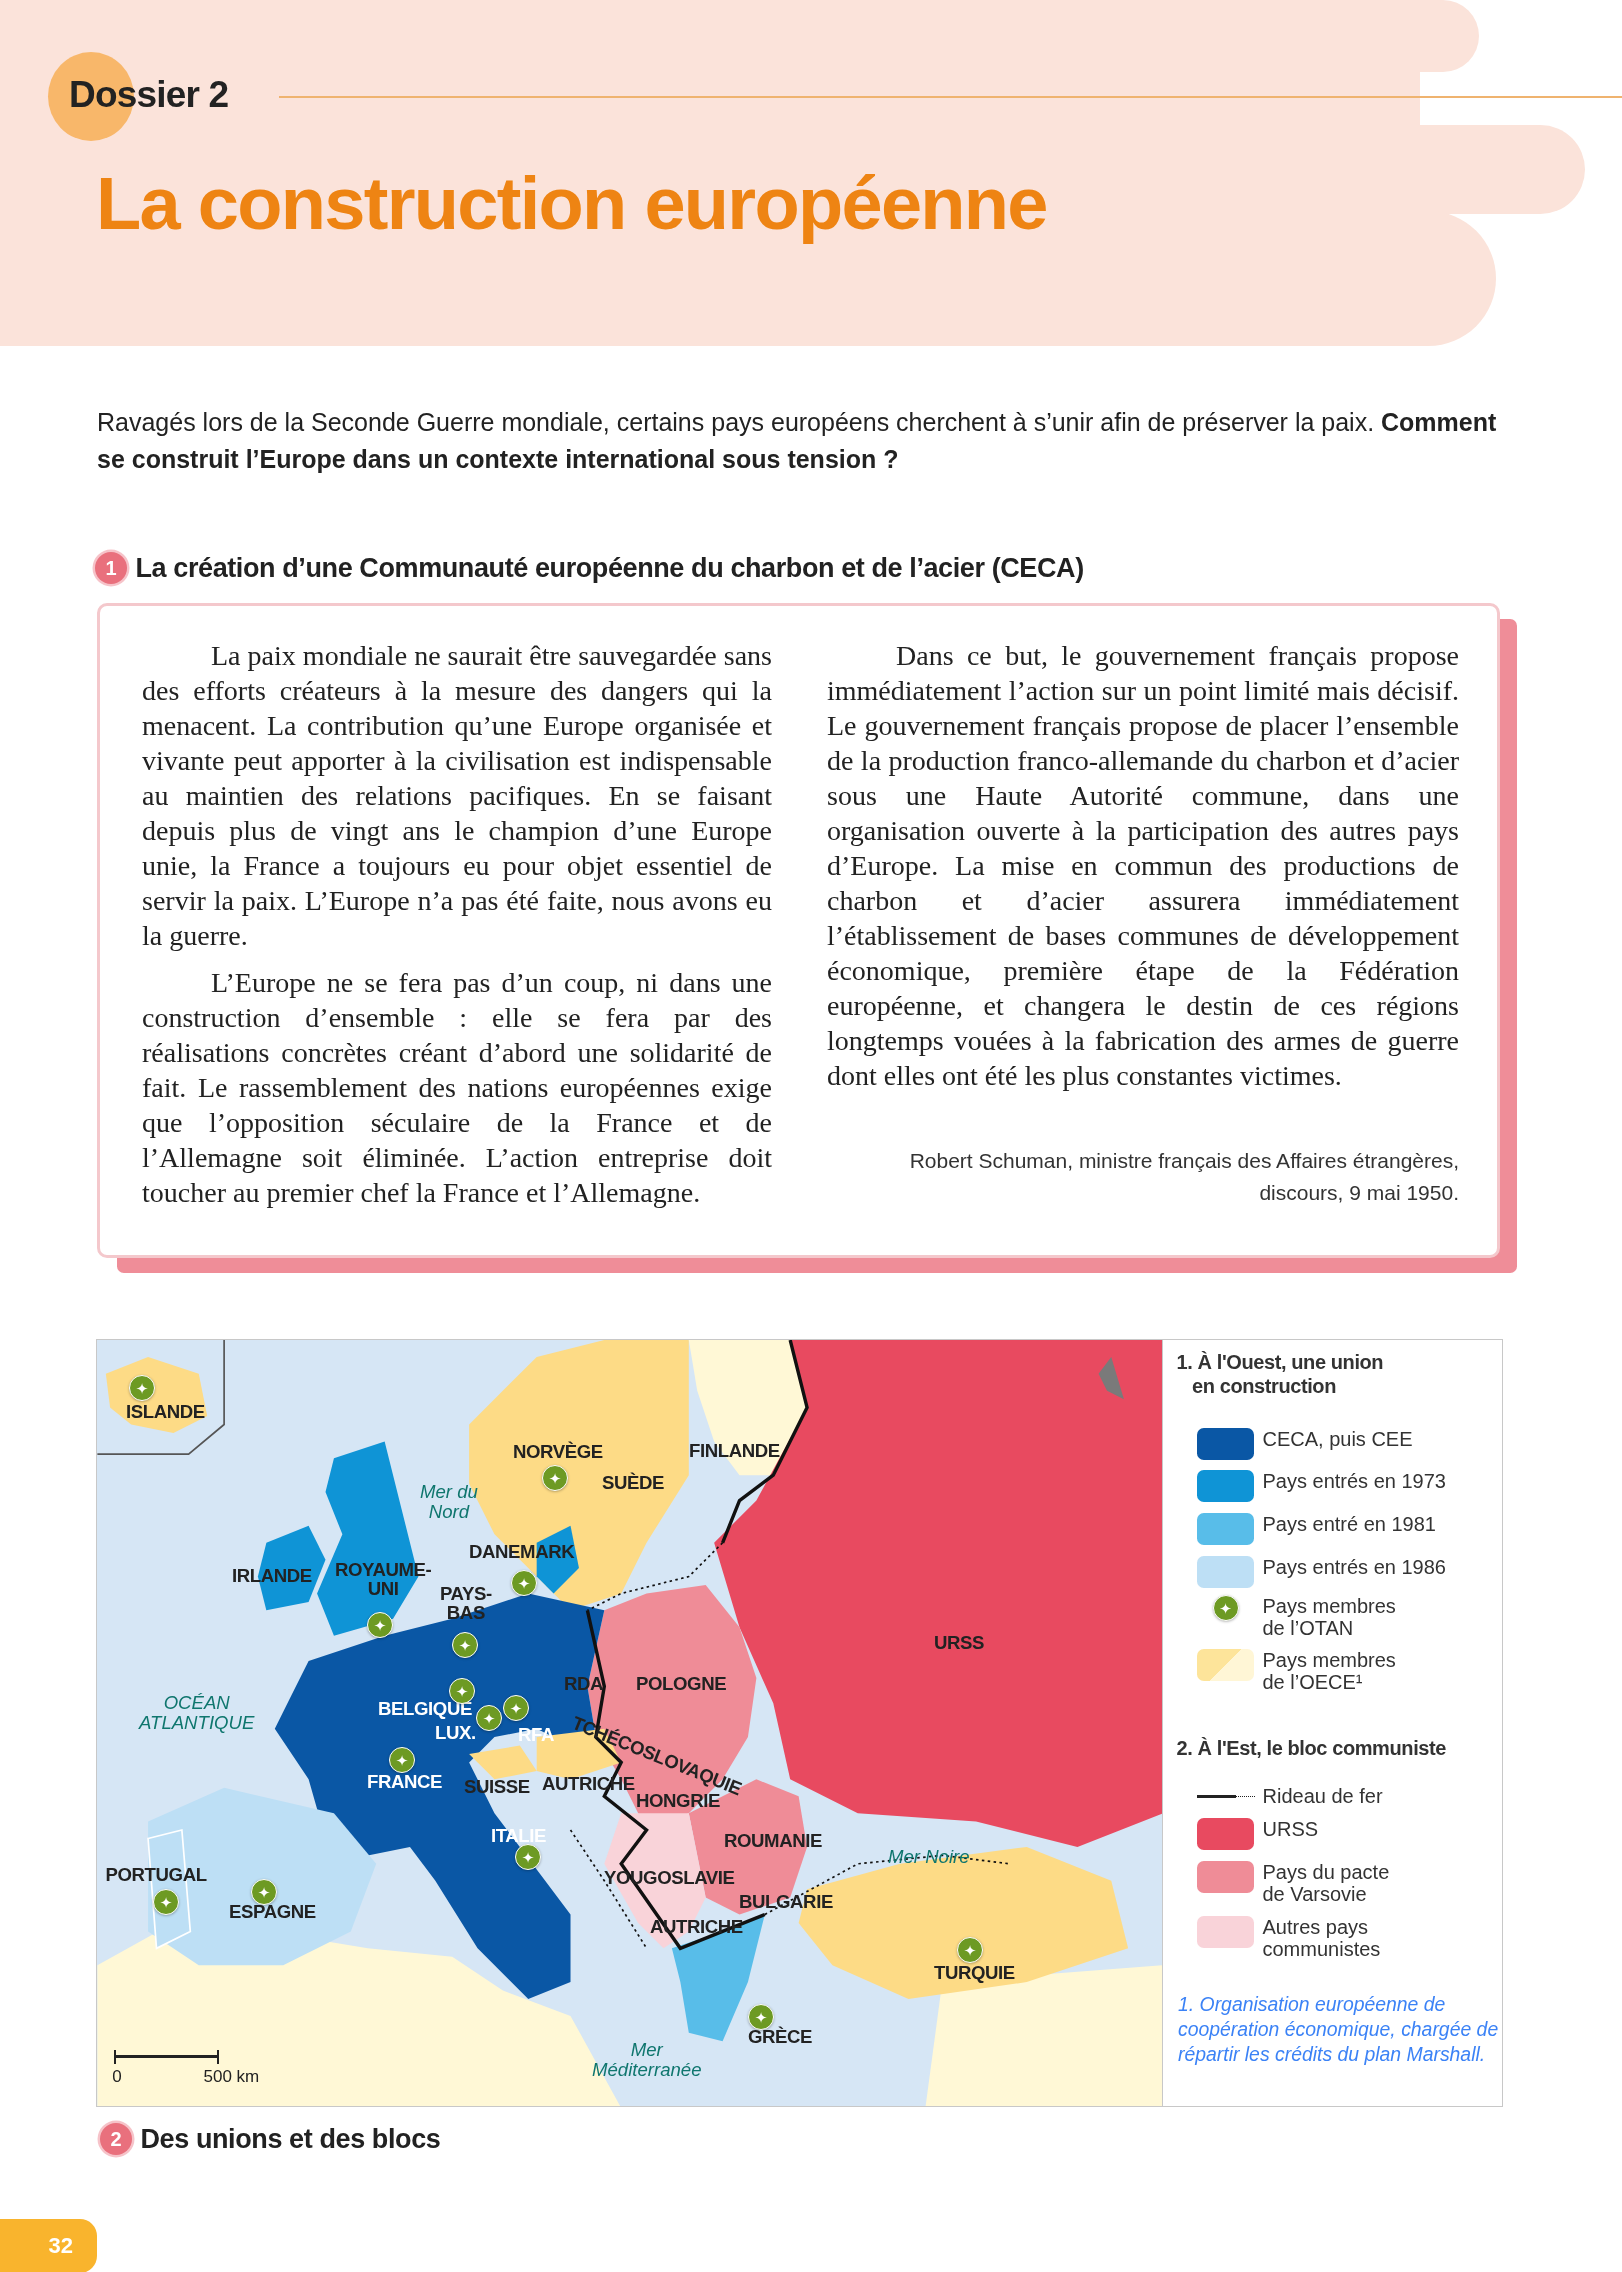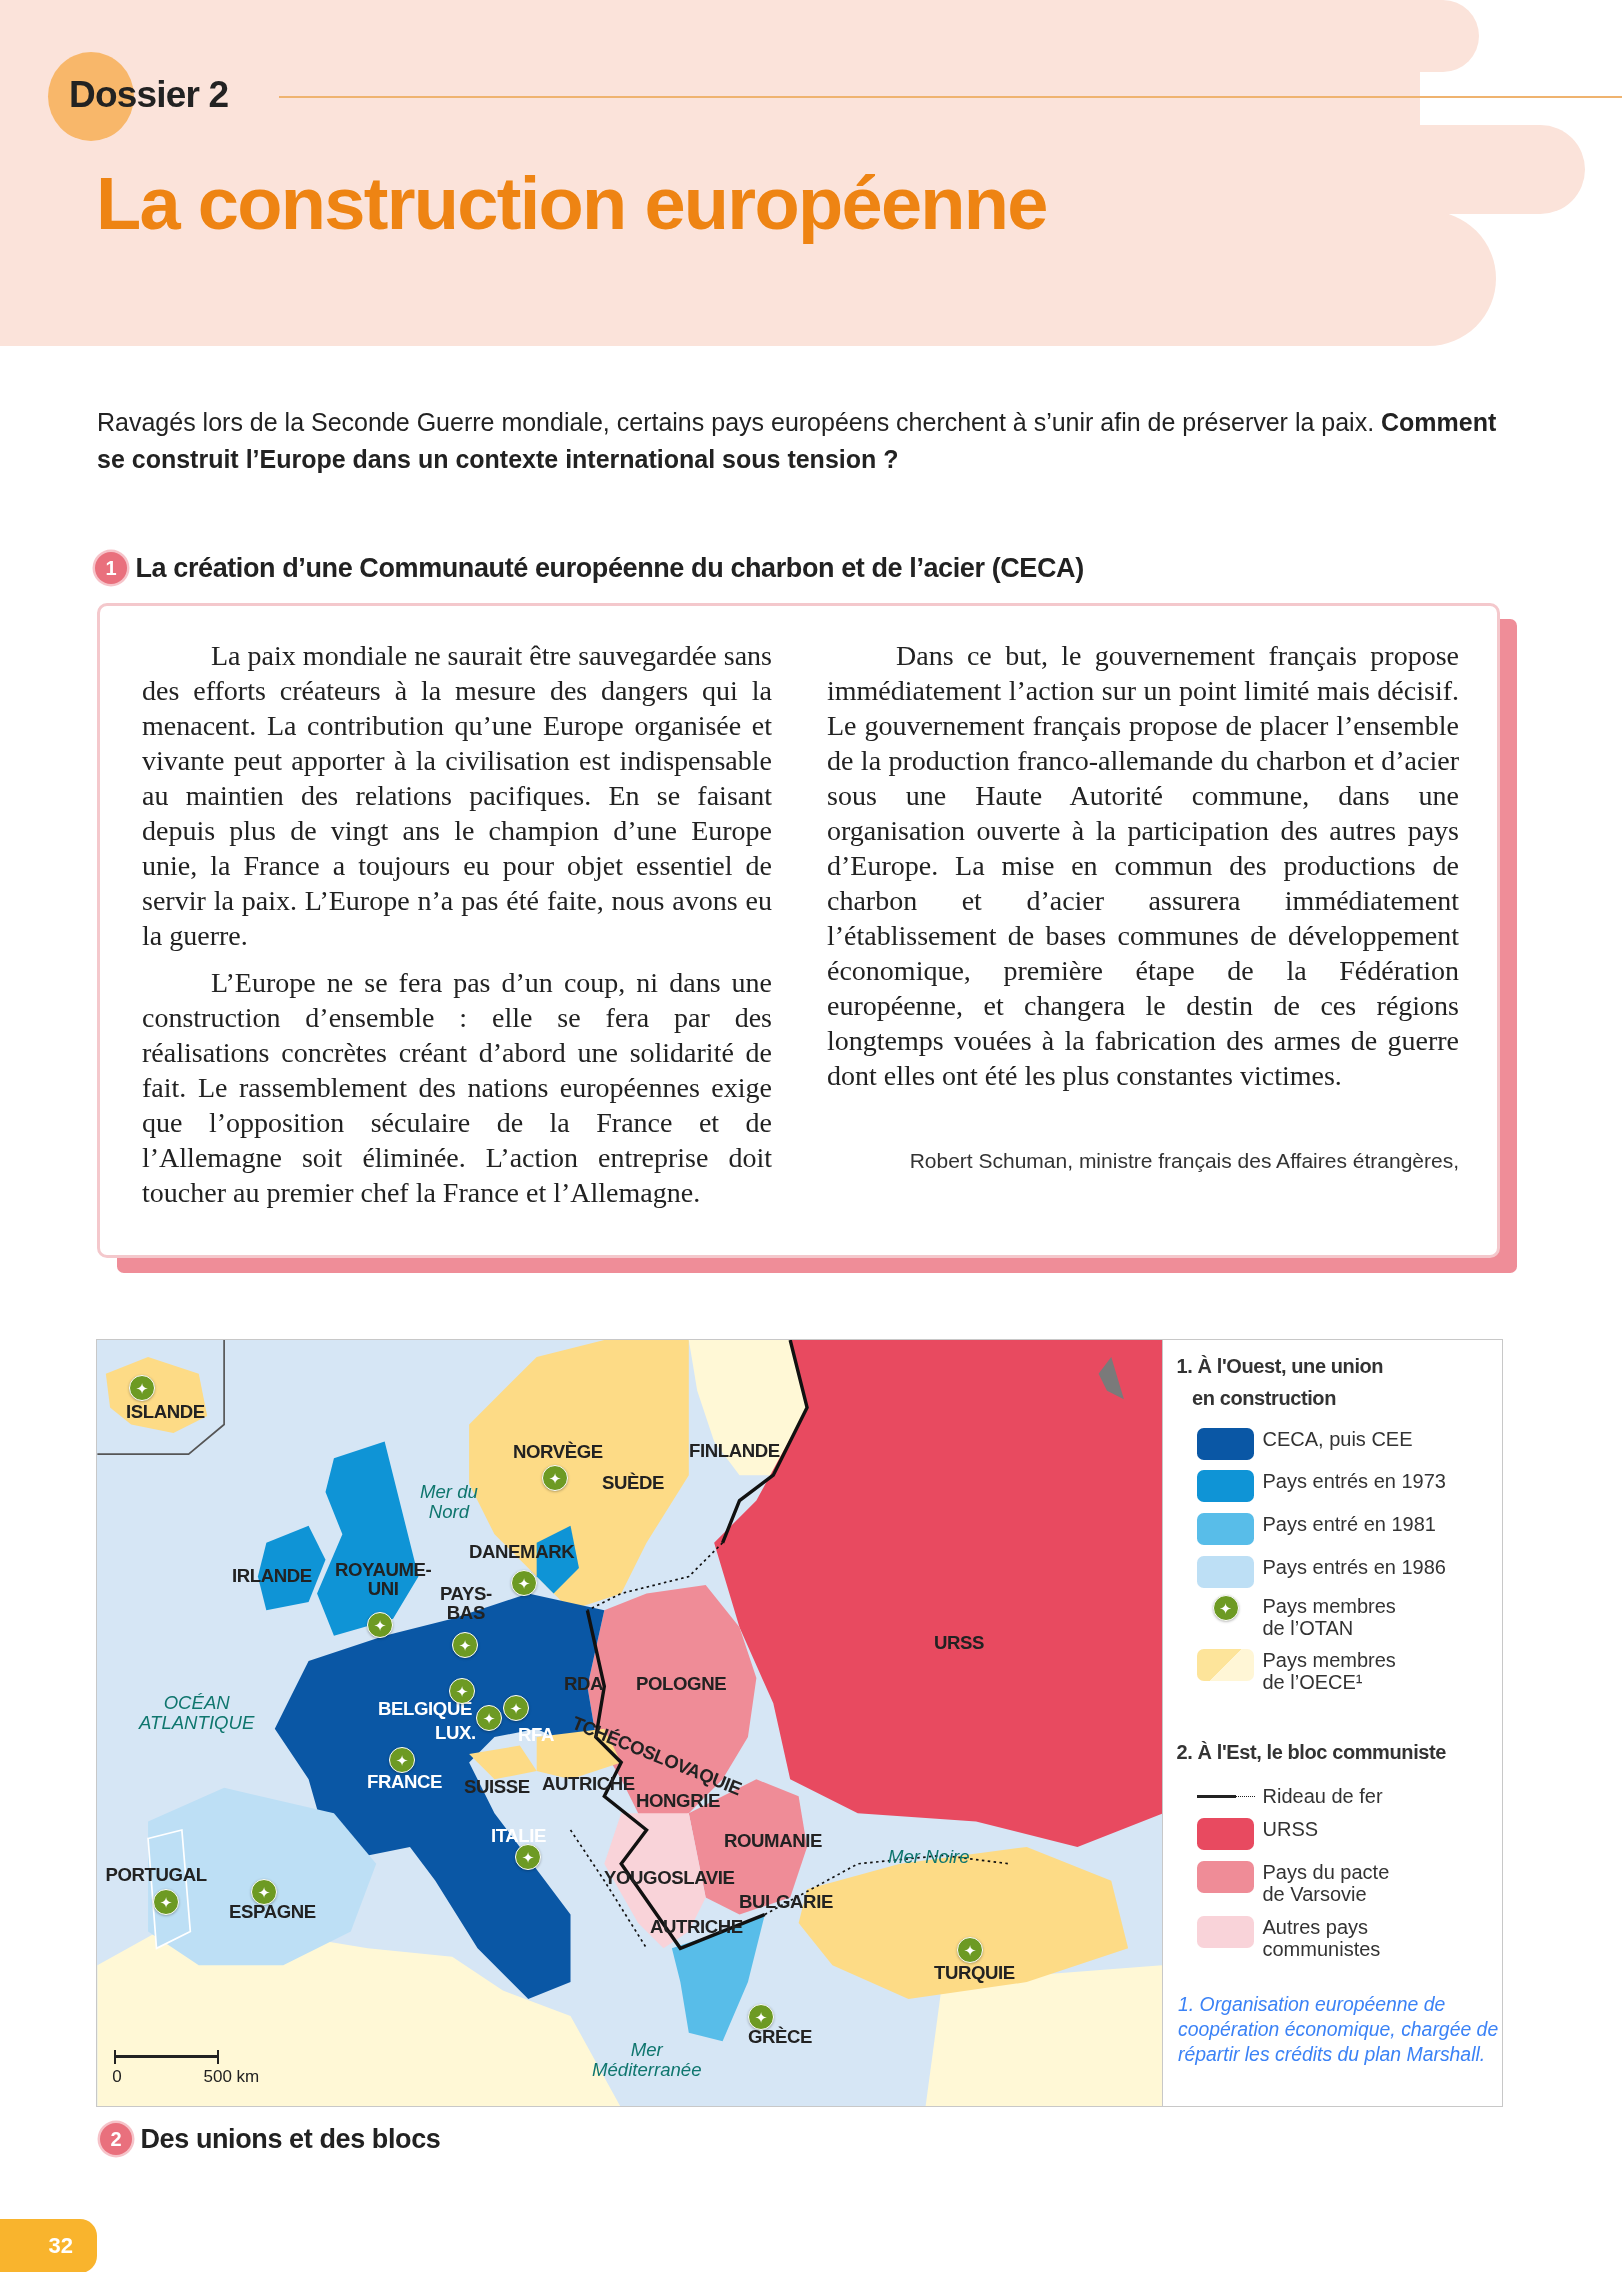--- a/index.html
+++ b/index.html
@@ -26,21 +26,21 @@
   .qbox{position:absolute;left:97px;top:603px;width:1403px;height:655px;background:#fff;border:3.4px solid #f4c8cc;border-radius:10px;box-sizing:border-box;}
   .col{position:absolute;font-family:"Liberation Serif",serif;font-size:28px;line-height:35px;color:#222;text-align:justify;}
   .col p{margin:0 0 12px 0;text-indent:69px;}
   .col1{left:142px;top:638px;width:630px;}
   .col2{left:827px;top:638px;width:632px;}
   .source{position:absolute;left:827px;top:1145px;width:632px;text-align:right;font-size:21px;line-height:32px;color:#333;}
   
   .map{position:absolute;left:96px;top:1339px;width:1067px;height:768px;background:#d6e6f5;overflow:hidden;border:1.7px solid #c8c8c8;box-sizing:border-box;}
   .map svg{position:absolute;left:0;top:0;}
   .legend{position:absolute;left:1163px;top:1339px;width:340px;height:768px;border:1.7px solid #c8c8c8;border-left:none;box-sizing:border-box;background:#fff;}
-  .lg-head{position:absolute;left:13.5px;font-size:20px;font-weight:bold;line-height:32px;color:#333;letter-spacing:-0.4px;}
+  .lg-head{position:absolute;left:13.5px;font-size:20px;font-weight:bold;line-height:24px;color:#333;letter-spacing:-0.4px;}
   .lg-item{position:absolute;left:34px;display:flex;align-items:flex-start;gap:8.5px;}
   .sw{width:57px;height:32px;border-radius:6.8px;flex:none;}
   .lg-text{font-size:20px;line-height:22px;color:#333;}
   .foot-note{position:absolute;left:15px;top:652px;width:321px;font-size:19.4px;line-height:25px;color:#3b82f6;font-style:italic;}
   .map-label{position:absolute;font-weight:bold;font-size:18.6px;color:#222;letter-spacing:-0.4px;white-space:nowrap;}
   .map-label.w{color:#fff;}
   .sea{position:absolute;font-style:italic;font-size:18.6px;color:#0f766e;text-align:center;line-height:20px;white-space:nowrap;}
   .otan{position:absolute;width:24px;height:24px;border-radius:50%;background:#6d9a23;border:1.7px solid #fff;box-shadow:0 0.8px 2.5px rgba(0,0,0,.3);display:flex;align-items:center;justify-content:center;color:#fff;font-size:15px;line-height:1;}
   .scale{position:absolute;left:8.5px;top:710px;}
   .scale-bar{position:absolute;left:8.5px;top:0;width:101px;height:13.5px;border-left:2.5px solid #222;border-right:2.5px solid #222;}
@@ -77,20 +77,21 @@
 <div class="qbox"></div>
 <div class="col col1">
   <p>La paix mondiale ne saurait être sauvegardée sans des efforts créateurs à la mesure des dangers qui la menacent. La contribution qu’une Europe organisée et vivante peut apporter à la civilisation est indispensable au maintien des relations pacifiques. En se faisant depuis plus de vingt ans le champion d’une Europe unie, la France a toujours eu pour objet essentiel de servir la paix. L’Europe n’a pas été faite, nous avons eu la guerre.</p>
   <p>L’Europe ne se fera pas d’un coup, ni dans une construction d’ensemble : elle se fera par des réalisations concrètes créant d’abord une solidarité de fait. Le rassemblement des nations européennes exige que l’opposition séculaire de la France et de l’Allemagne soit éliminée. L’action entreprise doit toucher au premier chef la France et l’Allemagne.</p>
 </div>
 <div class="col col2">
   <p>Dans ce but, le gouvernement français propose immédiatement l’action sur un point limité mais décisif. Le gouvernement français propose de placer l’ensemble de la production franco-allemande du charbon et d’acier sous une Haute Autorité commune, dans une organisation ouverte à la participation des autres pays d’Europe. La mise en commun des productions de charbon et d’acier assurera immédiatement l’établissement de bases communes de développement économique, première étape de la Fédération européenne, et changera le destin de ces régions longtemps vouées à la fabrication des armes de guerre dont elles ont été les plus constantes victimes.</p>
 </div>
 <div class="source">
   <div>Robert Schuman, ministre français des Affaires étrangères,</div>
+  <div>discours, 9 mai 1950.</div>
 </div>
 
 <div class="map">
   <svg width="1067" height="768" viewBox="0 0 1262 909">
 
     <path d="M0 740 L90 690 L200 700 L320 720 L420 730 L480 770 L560 800 L620 909 L0 909 Z" fill="#fff8d6"></path>
     <path d="M1000 760 L1262 740 L1262 909 L980 909 Z" fill="#fff8d6"></path>
 
     <path d="M10 40 L60 20 L120 40 L130 90 L90 110 L40 100 L15 80 Z" fill="#fddb86"></path>
     <path d="M0 135 L108 135 L150 100 L150 0" fill="none" stroke="#555" stroke-width="2"></path>

